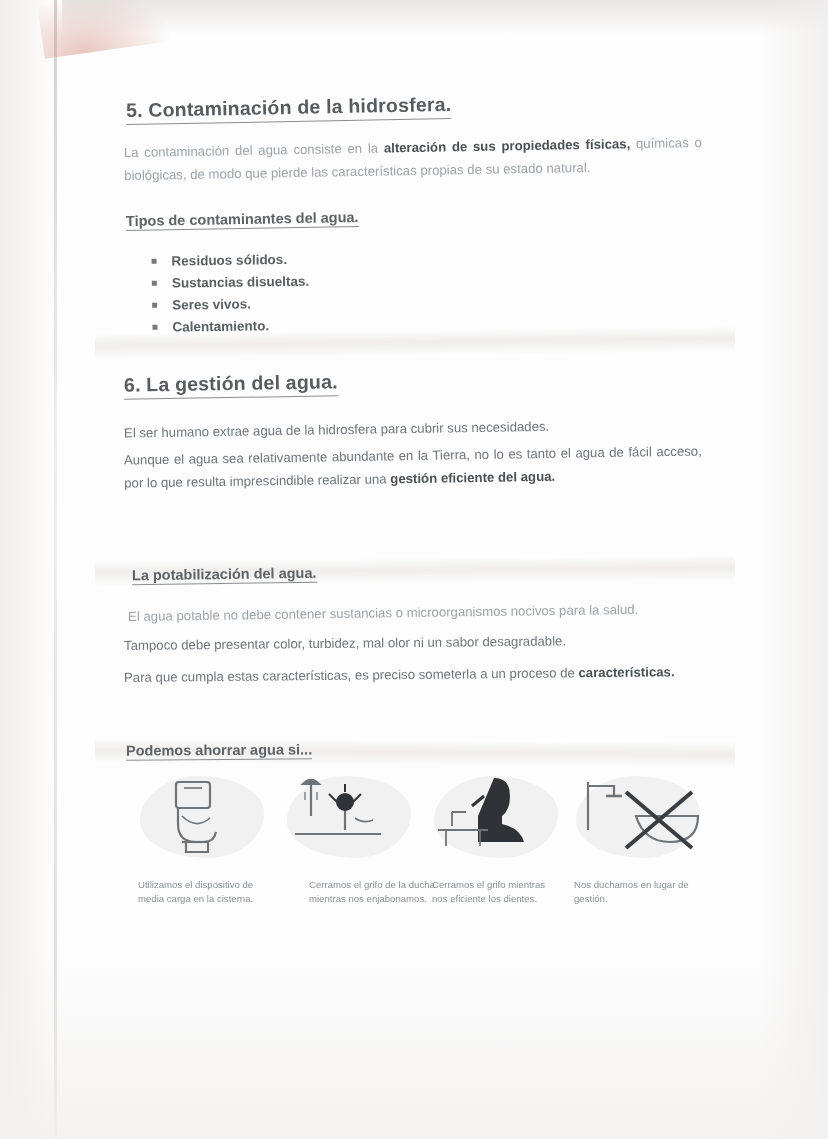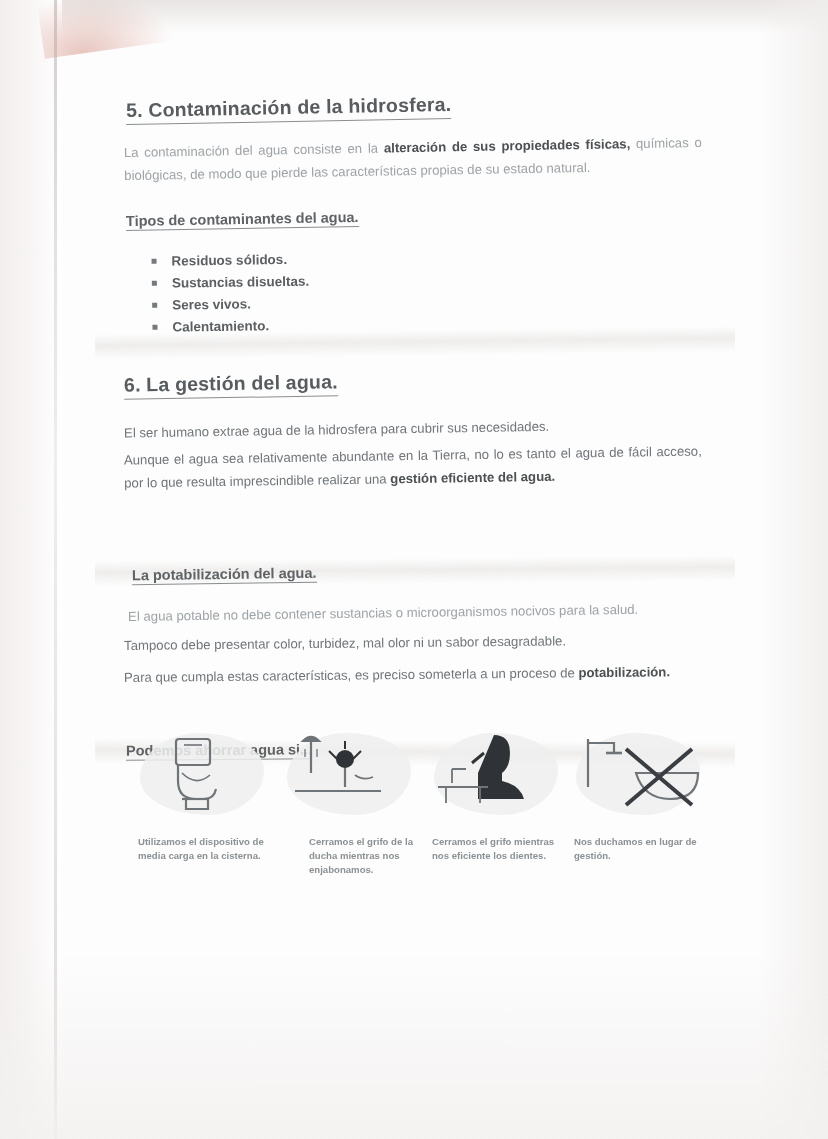--- a/index.html
+++ b/index.html
@@ -127,24 +127,23 @@
     position: absolute;
     left: 6px; top: 8px;
     width: 5px; height: 5px;
     background: #74797d;
   }
 
   
   #illus {
     position: absolute;
     left: 138px;
-    top: 729px;
+    top: 772px;
     width: 600px;
     height: 160px;
-    font-weight: bold;
   }
   .ill {
     position: absolute;
     top: 0;
     width: 128px;
     height: 92px;
   }
   .ill .blob {
     position: absolute;
     inset: 4px 2px 6px 2px;
@@ -201,21 +200,21 @@
   <div class="para" style="left:124px; top:417px; width:570px; transform: rotate(-0.9deg);">El ser humano extrae agua de la hidrosfera para cubrir sus necesidades.</div>
 
   <div class="para" style="left:124px; top:444px; width:578px; transform: rotate(-0.9deg);">Aunque el agua sea relativamente abundante en la Tierra, no lo es tanto el agua de fácil acceso, por lo que resulta imprescindible realizar una <b>gestión eficiente del agua.</b></div>
 
   <div class="h2" style="left:132px; top:566px; transform: rotate(-0.8deg);">La potabilización del agua.</div>
 
   <div class="para faint" style="left:128px; top:601px; width:568px; transform: rotate(-0.8deg);">El agua potable no debe contener sustancias o microorganismos nocivos para la salud.</div>
 
   <div class="para" style="left:124px; top:631px; width:576px; transform: rotate(-0.6deg);">Tampoco debe presentar color, turbidez, mal olor ni un sabor desagradable.</div>
 
-  <div class="para" style="left:124px; top:663px; width:578px; transform: rotate(-0.6deg);">Para que cumpla estas características, es preciso someterla a un proceso de <b>potabilización.</b></div>
+  <div class="para" style="left:124px; top:663px; width:578px; transform: rotate(-0.6deg);">Para que cumpla estas características, es preciso someterla a un proceso de <b>características.</b></div>
 
   <div class="h2" style="left:126px; top:742px; transform: rotate(-0.4deg);">Podemos ahorrar agua si...</div>
 
   <div id="illus">
 
     <div class="ill i1">
       <div class="blob"></div>
       <svg width="128" height="92" viewBox="0 0 128 92" fill="none" stroke="#6f7478" stroke-width="2.2">
         <rect x="38" y="10" width="34" height="26" rx="3"></rect>
         <line x1="46" y1="16" x2="64" y2="16" stroke-width="1.6"></line>

